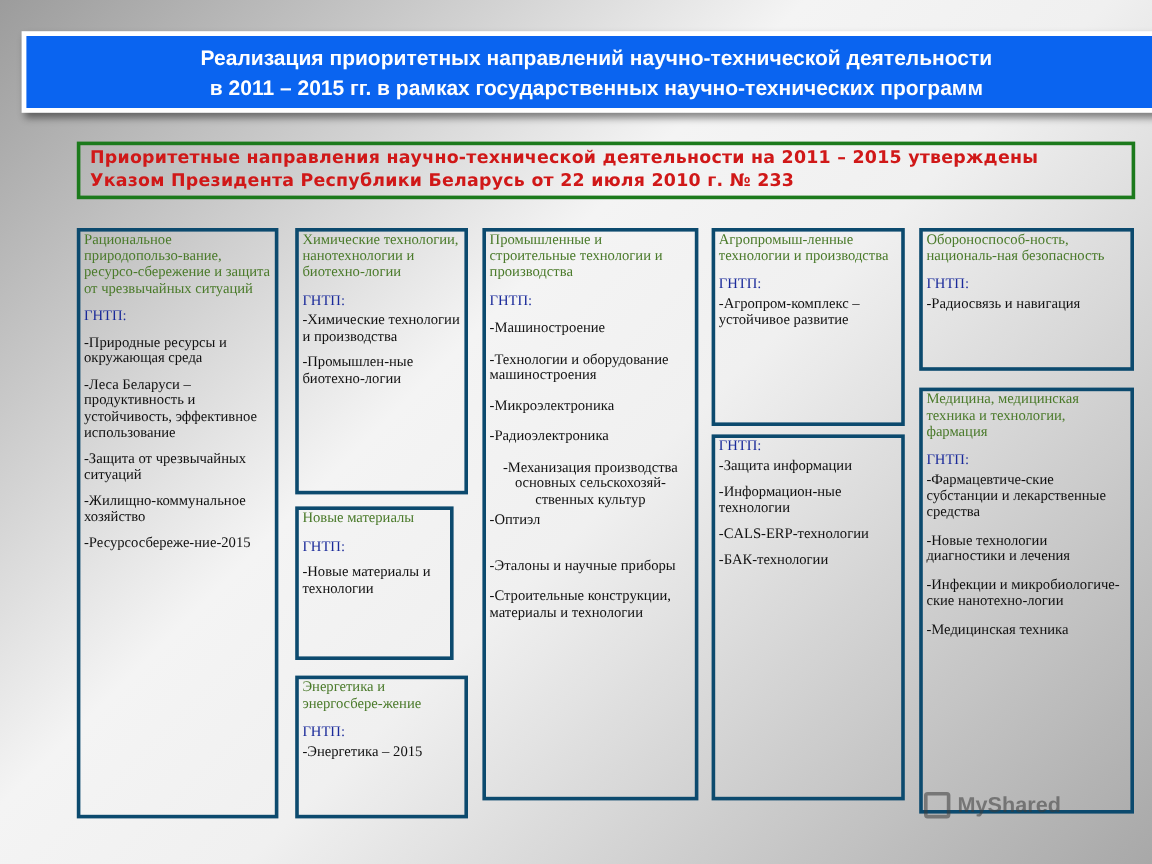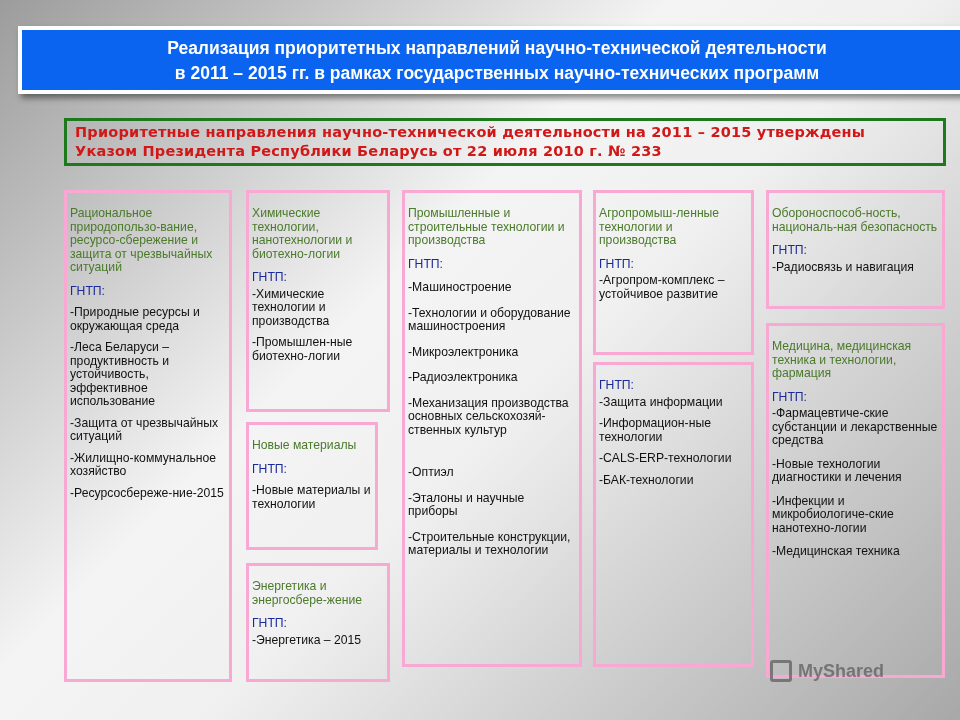--- a/index.html
+++ b/index.html
@@ -18,22 +18,22 @@
     font-family: "Liberation Sans", sans-serif; font-weight: bold; font-size: 17.5px;
     line-height: 25px; padding-top: 6px; box-sizing: border-box;
   }
   .decree-box {
     position: absolute; left: 64px; top: 118px; width: 882px; height: 48px;
     border: 3px solid #1c7a1c; box-sizing: border-box; padding: 2px 8px;
     color: #d01818; font-weight: bold; font-size: 14.5px; line-height: 19px;
     letter-spacing: 0.2px;
   }
   .card {
-    position: absolute; border: 3px solid #f9a8d4; box-sizing: border-box;
-    padding: 14px 3px; font-family: Liberation Sans, sans-serif;
+    position: absolute; border: 3px solid #0c4a6e; box-sizing: border-box;
+    padding: 0 3px; font-family: Liberation Serif, serif;
     font-size: 12.2px; line-height: 13.5px; color: #111;
   }
   .card .head { color: #4a7a2a; margin-bottom: 10px; }
   .card .gntp { color: #1a2a9a; margin-bottom: 3px; }
   .card .item { margin-bottom: 8px; }
   .watermark {
     position: absolute; left: 770px; top: 660px; color: rgba(60,60,60,0.55);
     font-family: "Liberation Sans", sans-serif; font-size: 18px; font-weight: bold;
     display: flex; align-items: center; gap: 6px;
   }
@@ -86,22 +86,22 @@
   <div class="item">-Энергетика – 2015</div>
 </div>
 
 <div class="card" style="left:402px;top:190px;width:180px;height:477px;">
   <div class="head">Промышленные и строительные технологии и производства</div>
   <div class="gntp" style="margin-bottom:10px;">ГНТП:</div>
   <div class="item" style="margin-bottom:12px;">-Машиностроение</div>
   <div class="item" style="margin-bottom:12px;">-Технологии и оборудование машиностроения</div>
   <div class="item" style="margin-bottom:12px;">-Микроэлектроника</div>
   <div class="item" style="margin-bottom:12px;">-Радиоэлектроника</div>
-  <div class="item" style="margin-bottom:29px;">-Механизация производства основных сельскохозяй-ственных культур</div>
-  <div class="item" style="margin-bottom:12px;">-Оптиэл</div>
+  <div class="item" style="margin-bottom:4px;text-align:center;">-Механизация производства основных сельскохозяй-ственных культур</div>
+  <div class="item" style="margin-bottom:24px;">-Оптиэл</div>
   <div class="item" style="margin-bottom:12px;">-Эталоны и научные приборы</div>
   <div class="item">-Строительные конструкции, материалы и технологии</div>
 </div>
 
 <div class="card" style="left:593px;top:190px;width:161px;height:165px;">
   <div class="head">Агропромыш-ленные технологии и производства</div>
   <div class="gntp">ГНТП:</div>
   <div class="item">-Агропром-комплекс – устойчивое развитие</div>
 </div>
 

